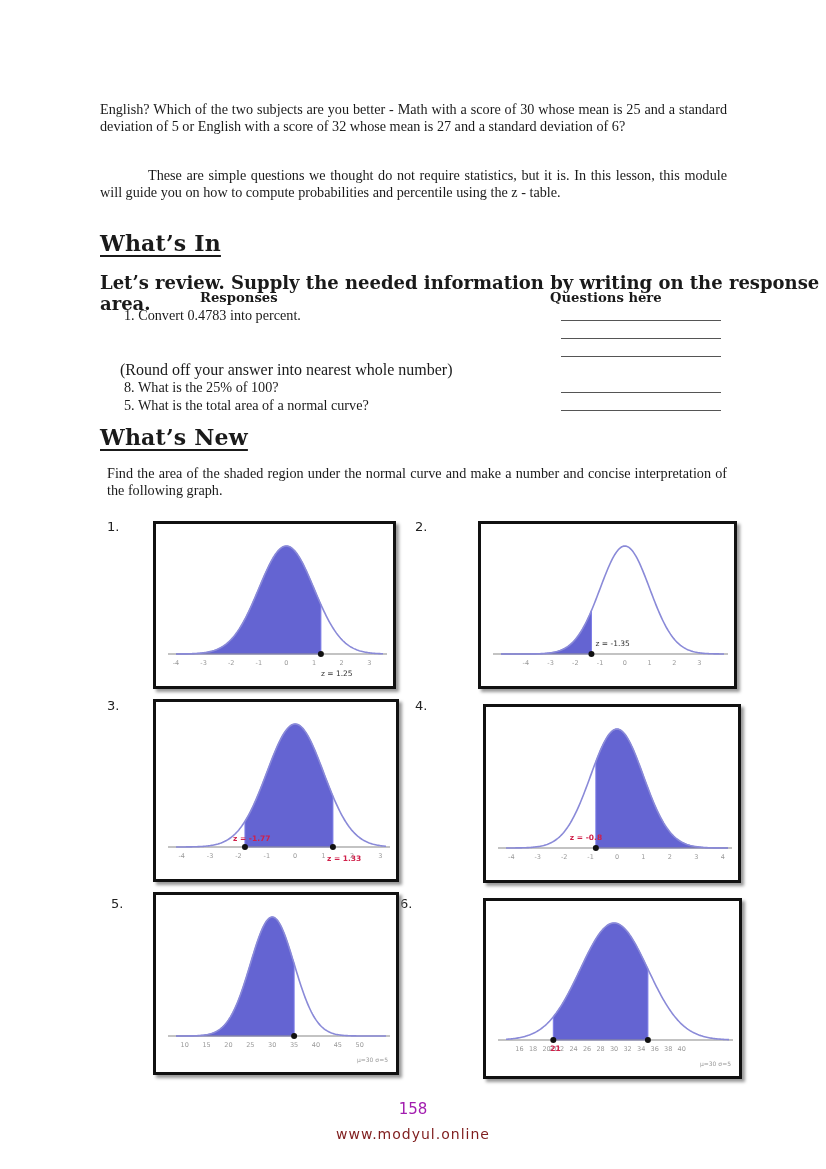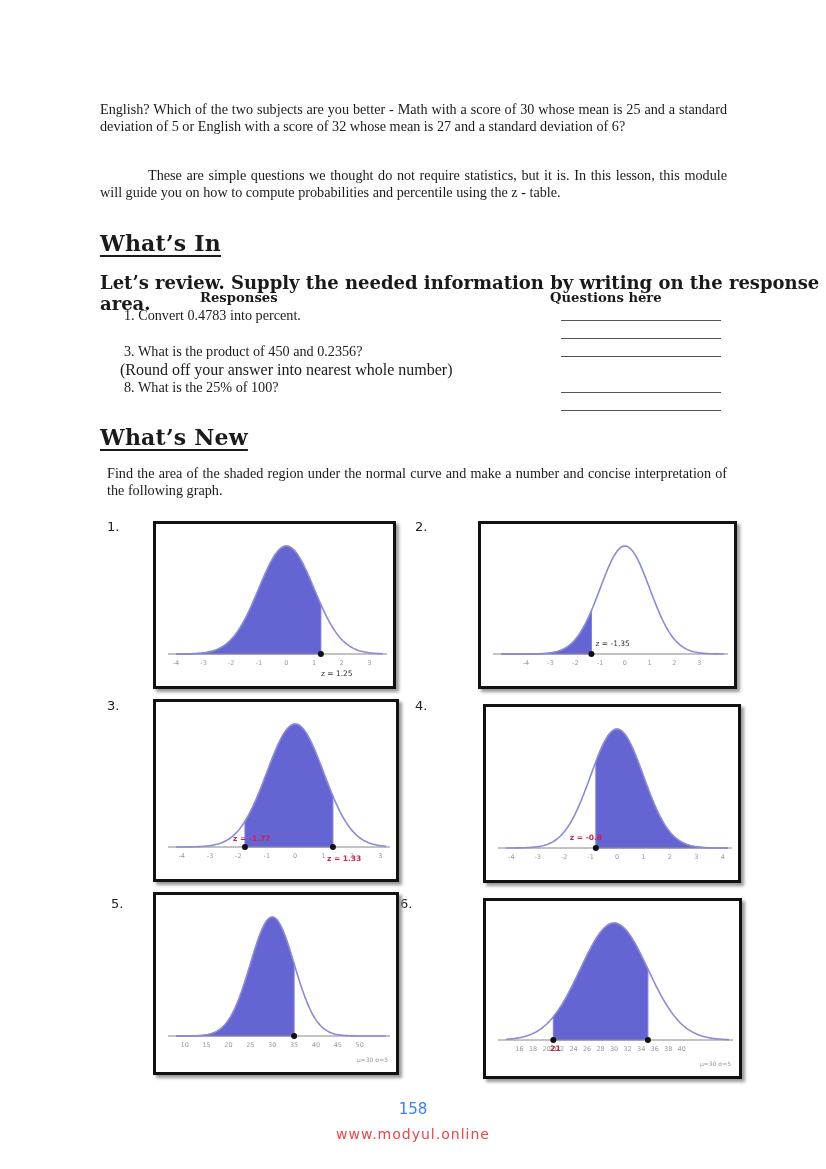--- a/index.html
+++ b/index.html
@@ -18,52 +18,52 @@
   .qrow { position: absolute; left: 100px; width: 627px; font-size: 14.2px; height: 18px;
           font-family: "Liberation Serif", "DejaVu Serif", serif; }
   .qrow .q { position: absolute; left: 0; top: 0; margin-left: 24px; }
   .qrow .line { position: absolute; right: 6px; top: 13px; width: 160px; border-bottom: 1px solid #555; }
   .qsub { position: absolute; left: 120px; font-size: 16px; font-family: "Liberation Serif", serif; }
   .num { position: absolute; font-family: "DejaVu Sans", sans-serif; font-size: 13px; color: #222; }
   .graph { position: absolute; background: #fff; border: 3px solid #111;
            box-shadow: 3px 3px 3px #999; }
   .graph svg { display: block; width: 100%; height: 100%; }
   .pagenum { position: absolute; left: 0; width: 826px; text-align: center; top: 1100px;
-             font-family: "DejaVu Sans", sans-serif; font-size: 15px; color: #3b82f6; }
+             font-family: "DejaVu Sans", sans-serif; font-size: 15px; color: #a21caf; }
   .footer { position: absolute; left: 0; width: 826px; text-align: center; top: 1126px;
-            font-family: "DejaVu Sans", sans-serif; font-size: 14px; color: #ef4444; letter-spacing: 1px; }
+            font-family: "DejaVu Sans", sans-serif; font-size: 14px; color: #7f1d1d; letter-spacing: 1px; }
 </style>
 </head>
 <body>
 
 <p class="p" style="top:101px">English? Which of the two subjects are you better - Math with a score of 30 whose mean is 25 and a standard deviation of 5 or English with a score of 32 whose mean is 27 and a standard deviation of 6?</p>
 <p class="p indent" style="top:167px">These are simple questions we thought do not require statistics, but it is. In this lesson, this module will guide you on how to compute probabilities and percentile using the z - table.</p>
 
 <h2 class="h" style="top:230px">What’s In</h2>
 <p class="instr">Let’s review. Supply the needed information by writing on the response area.</p>
 <span class="colhead" style="left:200px">Responses</span>
 <span class="colhead" style="left:550px">Questions here</span>
 
 <div class="qrow" style="top:307px">
   <span class="q">1. Convert 0.4783 into percent.</span>
   <span class="line"></span>
 </div>
 <div class="qrow" style="top:325px">
   <span class="line"></span>
 </div>
 <div class="qrow" style="top:343px">
-  <span class="q">3. What is the product of 450 and 0.2356?</span>
   <span class="line"></span>
 </div>
 <span class="qsub" style="top:361px">(Round off your answer into nearest whole number)</span>
 <div class="qrow" style="top:379px">
   <span class="q">8. What is the 25% of 100?</span>
   <span class="line"></span>
 </div>
 <div class="qrow" style="top:397px">
+  <span class="q">5. What is the total area of a normal curve?</span>
   <span class="line"></span>
 </div>
 
 <h2 class="h" style="top:424px">What’s New</h2>
 <p class="p" style="top:465px; left:107px; width:620px">Find the area of the shaded region under the normal curve and make a number and concise interpretation of the following graph.</p>
 
 <span class="num" style="left:107px; top:519px">1.</span>
 <span class="num" style="left:415px; top:519px">2.</span>
 <span class="num" style="left:107px; top:698px">3.</span>
 <span class="num" style="left:415px; top:698px">4.</span>

